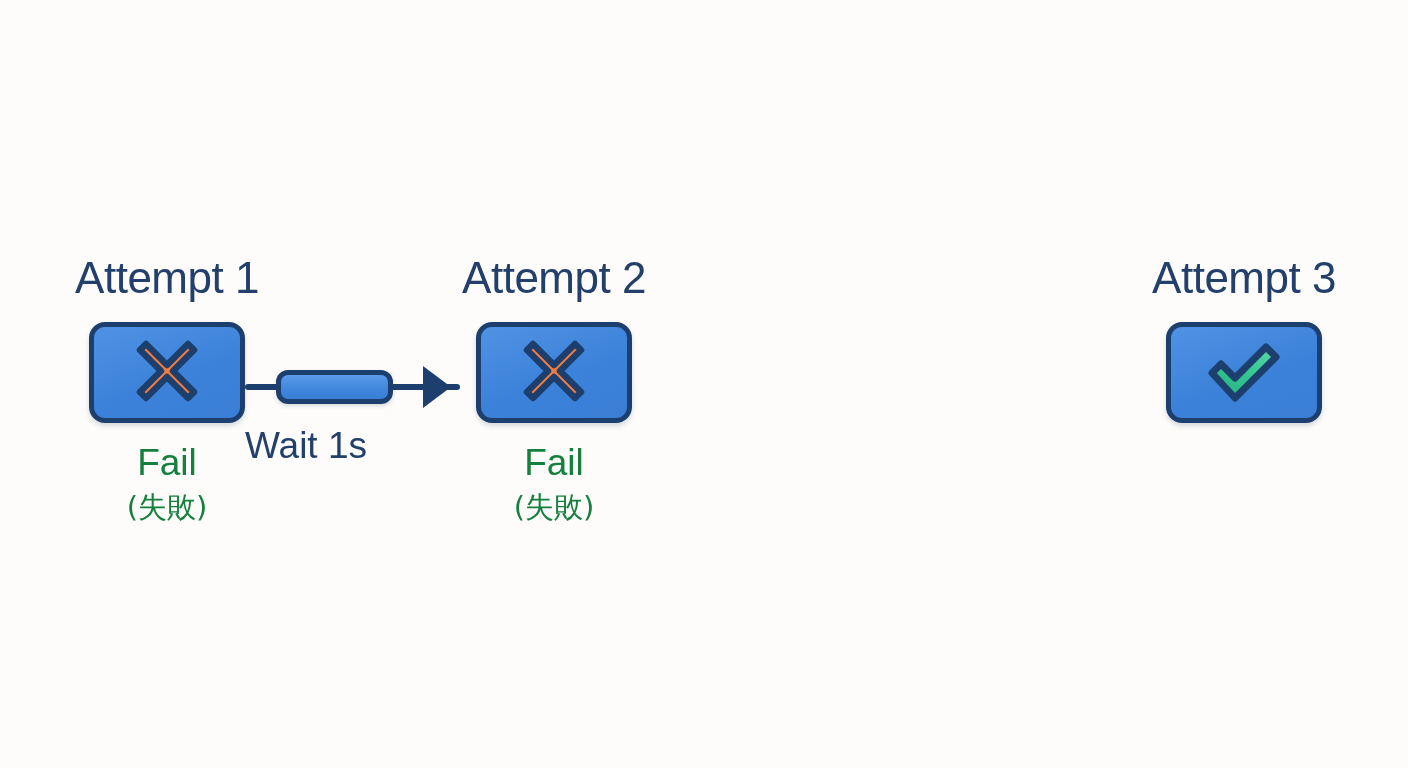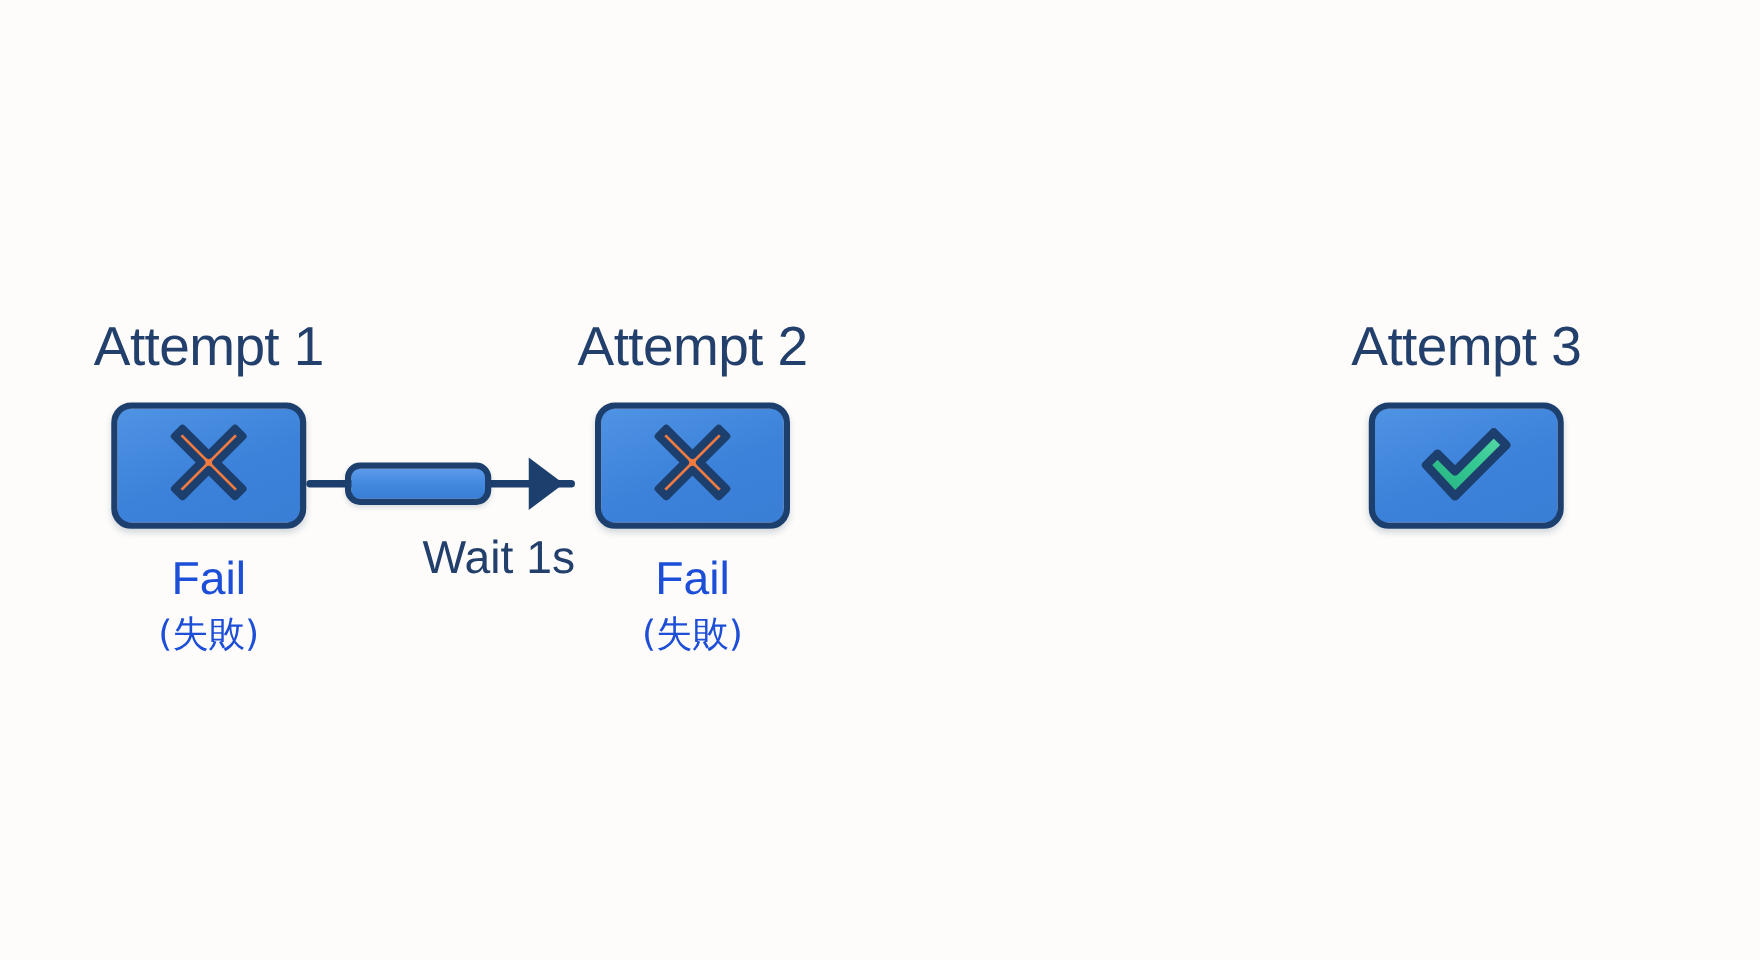--- a/index.html
+++ b/index.html
@@ -54,21 +54,21 @@
   }
 
   .node-icon {
     display: block;
   }
 
   .status-caption {
     margin-top: 16px;
     font-size: 37px;
     font-weight: 400;
-    color: #1d4ed8;
+    color: #15803d;
     line-height: 1.32;
     white-space: nowrap;
   }
   .status-caption .cjk {
     display: block;
     font-family: "DejaVu Sans", sans-serif;
     font-size: 29px;
   }
 
   
@@ -100,21 +100,21 @@
     width: 0;
     height: 0;
     border-top: 21px solid transparent;
     border-bottom: 21px solid transparent;
     border-left: 28px solid #1d3f6e;
   }
   .wait-label {
     position: absolute;
     top: 68px;
     width: 100%;
-    text-align: right;
+    text-align: left;
     font-size: 37px;
     font-weight: 400;
     color: #22406b;
     white-space: nowrap;
   }
 </style>
 </head>
 <body>
 
 <div id="diagram-canvas">
@@ -150,21 +150,21 @@
         </svg>
       </span>
     </div>
     <div class="status-caption">
       <span>Fail</span>
       <span class="cjk">(失敗)</span>
     </div>
   </div>
 
 
-  <div class="node-group" style="left:1043px; top:256px;">
+  <div class="node-group" style="left:1114px; top:256px;">
     <div class="attempt-label">Attempt 3</div>
     <div class="node-box">
       <span class="node-icon">
         <svg width="80" height="72" viewBox="0 0 80 72">
           <defs>
             <linearGradient id="checkGrad" x1="0" y1="1" x2="1" y2="0">
               <stop offset="0%" stop-color="#25b07e"></stop>
               <stop offset="55%" stop-color="#35c893"></stop>
               <stop offset="100%" stop-color="#5ad8a8"></stop>
             </linearGradient>

